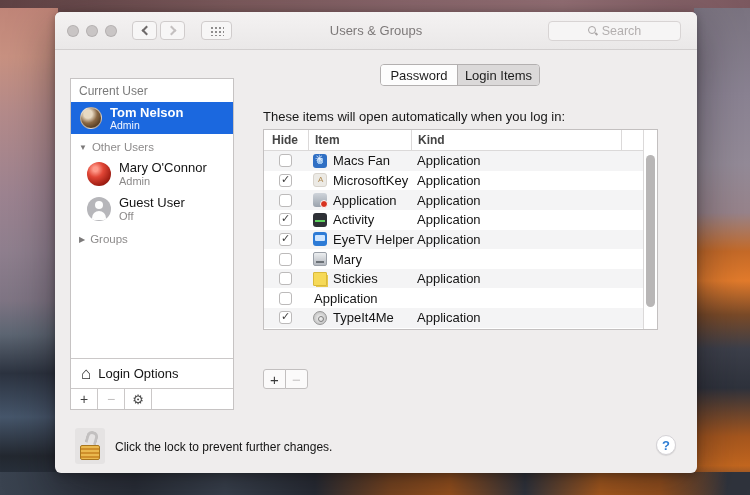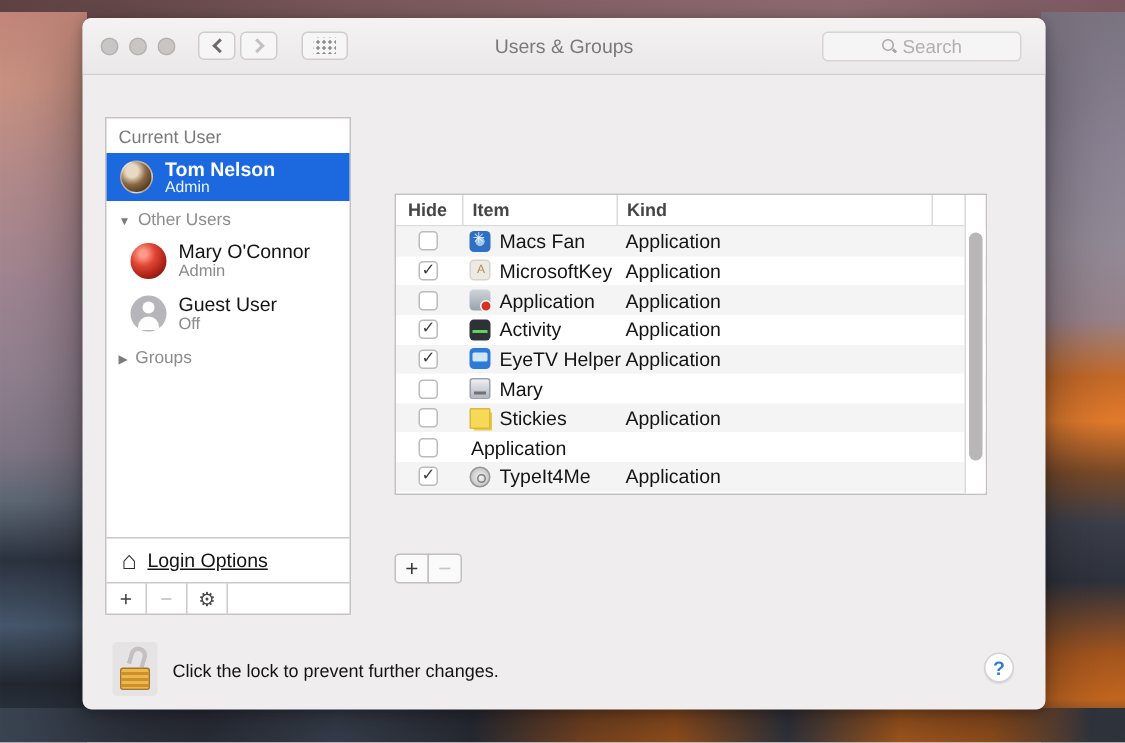--- a/index.html
+++ b/index.html
@@ -62,21 +62,21 @@
   .av-mary { width:24px; height:24px;
     background:radial-gradient(circle at 35% 30%, #ff9a8a 0 10%, #e14636 35%, #a31f14 70%, #6e120b 100%); }
   .av-guest { width:24px; height:24px; background:#b6b6ba; position:relative; overflow:hidden; }
   .av-guest::before { content:""; position:absolute; left:8px; top:4px; width:8px; height:8px; border-radius:50%; background:#fdfdfd; }
   .av-guest::after { content:""; position:absolute; left:5px; top:14px; width:14px; height:9px; border-radius:7px 7px 0 0; background:#fdfdfd; }
   .u-name { font-size:13px; color:#141414; line-height:15px; }
   .u-role { font-size:11px; color:#8b8989; line-height:12px; }
   .side-spacer { flex:1; }
   .login-options { border-top:1px solid #cbc8c8; height:30px; display:flex; align-items:center; gap:7px; padding-left:10px; }
   .house { font-size:17px; color:#2c2c2c; line-height:17px; }
-  .lo-label { font-size:13px; color:#141414;text-decoration:underline; }
+  .lo-label { font-size:13px; color:#141414; }
   .side-toolbar { border-top:1px solid #cbc8c8; height:21px; display:flex; }
   .tbtn { width:27px; border-right:1px solid #cbc8c8; display:flex; align-items:center; justify-content:center;
     font-size:14px; color:#3f3f3f; }
   .tbtn.dis { color:#c0bebe; }
   .tbtn.gear { font-size:13px; color:#4a4a4a; }
 
   
   .tabs { position:absolute; left:325px; top:14px; height:22px; display:flex; border:1px solid #b3b0b0;
     border-radius:4px; overflow:hidden; font-size:13px; color:#1c1c1c; }
   .tab { display:flex; align-items:center; justify-content:center; }
@@ -215,21 +215,26 @@
           <span class="house">⌂</span>
           <span class="lo-label">Login Options</span>
         </div>
         <div class="side-toolbar">
           <span class="tbtn">+</span>
           <span class="tbtn dis">−</span>
           <span class="tbtn gear">⚙</span>
         </div>
       </div>
 
-
+      <div class="tabs">
+        <span class="tab tab-password">Password</span>
+        <span class="tab tab-login">Login Items</span>
+      </div>
+
+      <div class="descr">These items will open automatically when you log in:</div>
 
       <div class="table">
         <div class="thead">
           <span class="th th-hide">Hide</span>
           <span class="th th-item">Item</span>
           <span class="th th-kind">Kind</span>
           <span class="th th-blank"></span>
           <span class="th th-scroll"></span>
         </div>
         <div class="tbody">

